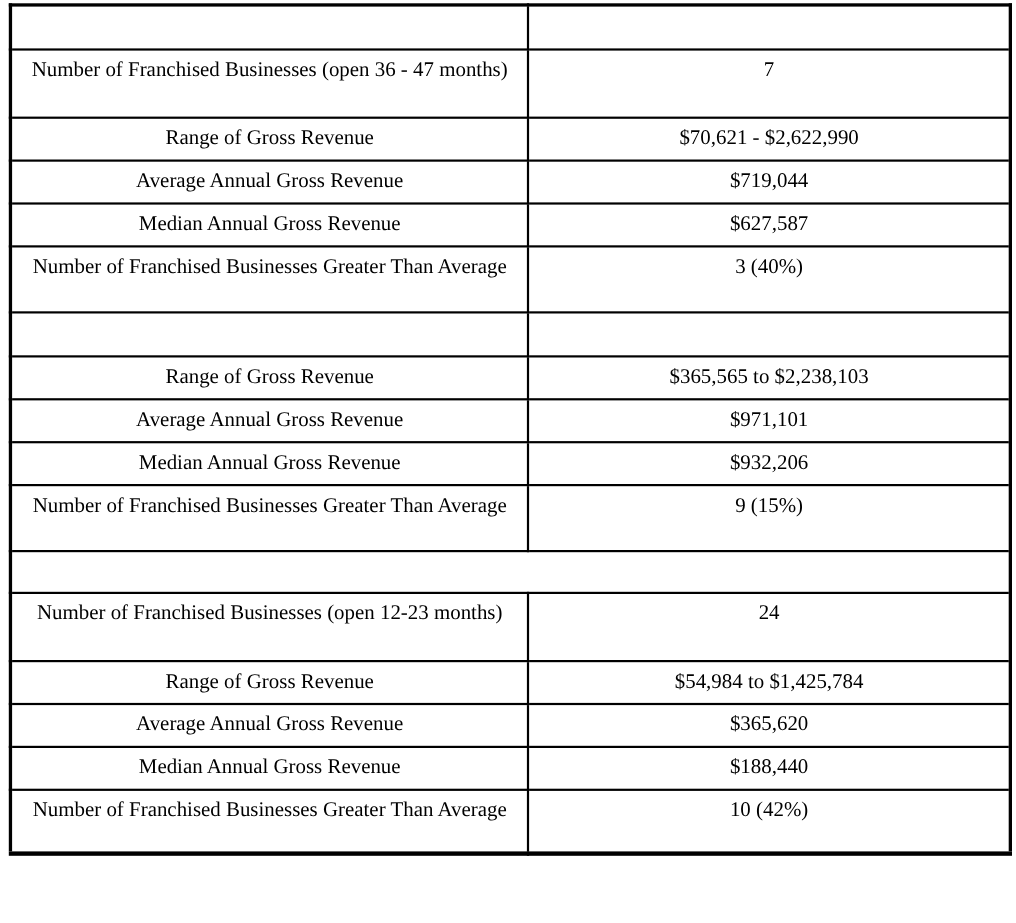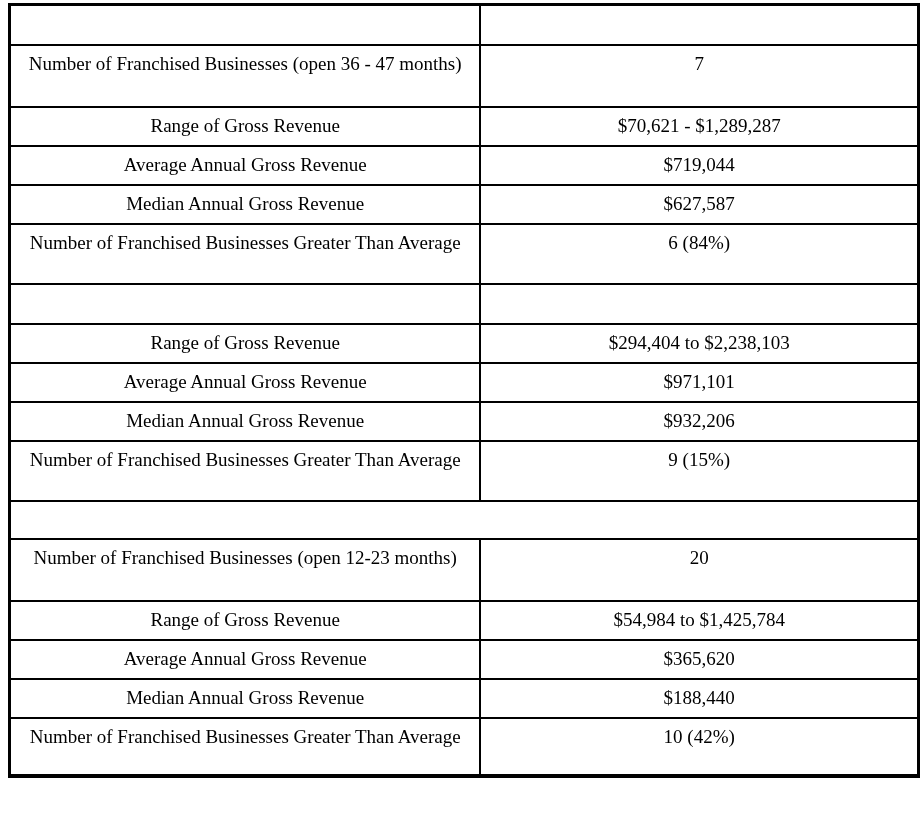--- a/index.html
+++ b/index.html
@@ -60,64 +60,64 @@
         <td></td>
         <td></td>
       </tr>
 
       <tr class="r-open">
         <td>Number of Franchised Businesses (open 36 - 47 months)</td>
         <td>7</td>
       </tr>
       <tr class="r-line">
         <td>Range of Gross Revenue</td>
-        <td>$70,621 - $1,289,287</td>
+        <td>$70,621 - $2,622,990</td>
       </tr>
       <tr class="r-line">
         <td>Average Annual Gross Revenue</td>
         <td>$719,044</td>
       </tr>
       <tr class="r-line">
         <td>Median Annual Gross Revenue</td>
         <td>$627,587</td>
       </tr>
       <tr class="r-great">
         <td>Number of Franchised Businesses Greater Than Average</td>
-        <td>6 (84%)</td>
+        <td>3 (40%)</td>
       </tr>
 
       <tr class="r-spacer">
         <td></td>
         <td></td>
       </tr>
 
       <tr class="r-line">
         <td>Range of Gross Revenue</td>
-        <td>$294,404 to $2,238,103</td>
+        <td>$365,565 to $2,238,103</td>
       </tr>
       <tr class="r-line">
         <td>Average Annual Gross Revenue</td>
         <td>$971,101</td>
       </tr>
       <tr class="r-line">
         <td>Median Annual Gross Revenue</td>
         <td>$932,206</td>
       </tr>
       <tr class="r-great">
         <td>Number of Franchised Businesses Greater Than Average</td>
         <td>9 (15%)</td>
       </tr>
 
       <tr class="r-spacer2">
         <td colspan="2"></td>
       </tr>
 
       <tr class="r-open">
         <td>Number of Franchised Businesses (open 12-23 months)</td>
-        <td>20</td>
+        <td>24</td>
       </tr>
       <tr class="r-line">
         <td>Range of Gross Revenue</td>
         <td>$54,984 to $1,425,784</td>
       </tr>
       <tr class="r-line">
         <td>Average Annual Gross Revenue</td>
         <td>$365,620</td>
       </tr>
       <tr class="r-line">

